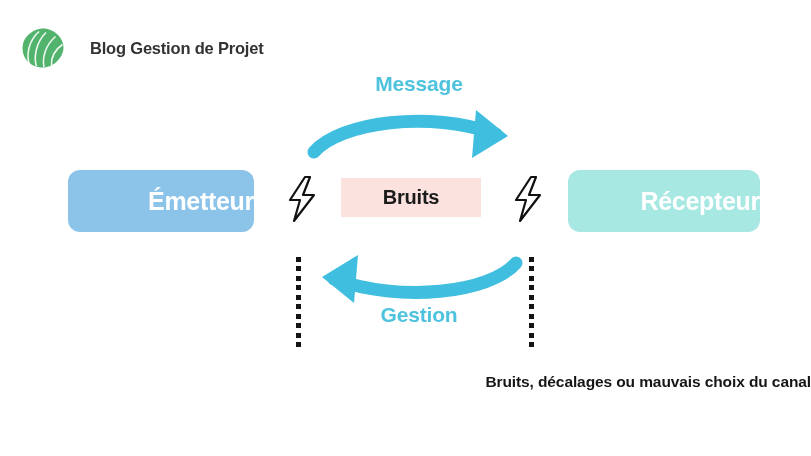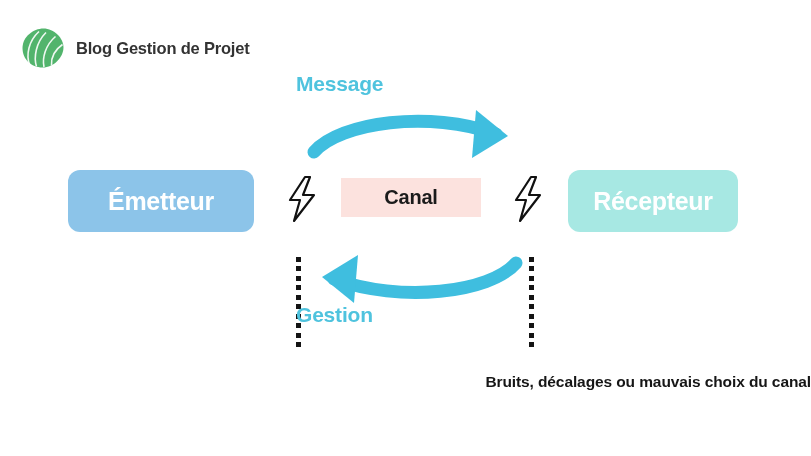--- a/index.html
+++ b/index.html
@@ -16,21 +16,21 @@
     background: #ffffff;
   }
 
   
   .brand {
     position: absolute;
     left: 20px;
     top: 26px;
     display: flex;
     align-items: center;
-    gap: 10px;
+    gap: 24px;
   }
   .brand-mark {
     width: 46px;
     height: 44px;
     flex: 0 0 auto;
     display: block;
   }
   .brand-text {
     font-size: 16.5px;
     font-weight: bold;
@@ -39,37 +39,37 @@
     white-space: nowrap;
   }
 
   
   .pill {
     position: absolute;
     height: 62px;
     border-radius: 12px;
     display: flex;
     align-items: center;
-    justify-content: center;
+    justify-content: flex-end;
     color: #ffffff;
     font-weight: bold;
     font-size: 25px;
     letter-spacing: -0.3px;
     box-sizing: border-box;
   }
   .pill-emitter {
     left: 68px;
     top: 170px;
     width: 186px;
     background: #8CC4E9;
   }
   .pill-receiver {
     left: 568px;
     top: 170px;
-    width: 170px;
+    width: 192px;
     background: #A7E8E3;
   }
 
   
   .channel {
     position: absolute;
     left: 341px;
     top: 178px;
     width: 140px;
     height: 39px;
@@ -101,21 +101,22 @@
     width: 230px;
     height: 70px;
   }
   .arrow-top    { top: 100px; }
   .arrow-bottom { top: 243px; }
 
   
   .flow-label {
     position: absolute;
     width: 230px;
-    left: 296px;
+    left: 304px;
+    text-align: center;
     font-size: 21px;
     font-weight: bold;
     color: #4FC3DE;
     letter-spacing: -0.2px;
   }
   .label-message  { top: 72px; }
   .label-feedback { top: 303px; }
 
   
   .dots {
@@ -172,21 +173,21 @@
 
 <div class="pill pill-emitter">
   <span>Émetteur</span>
 </div>
 
 <svg class="bolt bolt-left" viewBox="0 0 34 48">
   <path d="M20 2 L5 25 L15 25 L9 46 L29 20 L18 20 L25 2 Z" fill="none" stroke="#111111" stroke-width="2.2" stroke-linejoin="round"></path>
 </svg>
 
 <div class="channel">
-  <span class="channel-label">Canal</span>
+  <span class="channel-label">Bruits</span>
 </div>
 
 <svg class="bolt bolt-right" viewBox="0 0 34 48">
   <path d="M20 2 L5 25 L15 25 L9 46 L29 20 L18 20 L25 2 Z" fill="none" stroke="#111111" stroke-width="2.2" stroke-linejoin="round"></path>
 </svg>
 
 <div class="pill pill-receiver">
   <span>Récepteur</span>
 </div>
 

